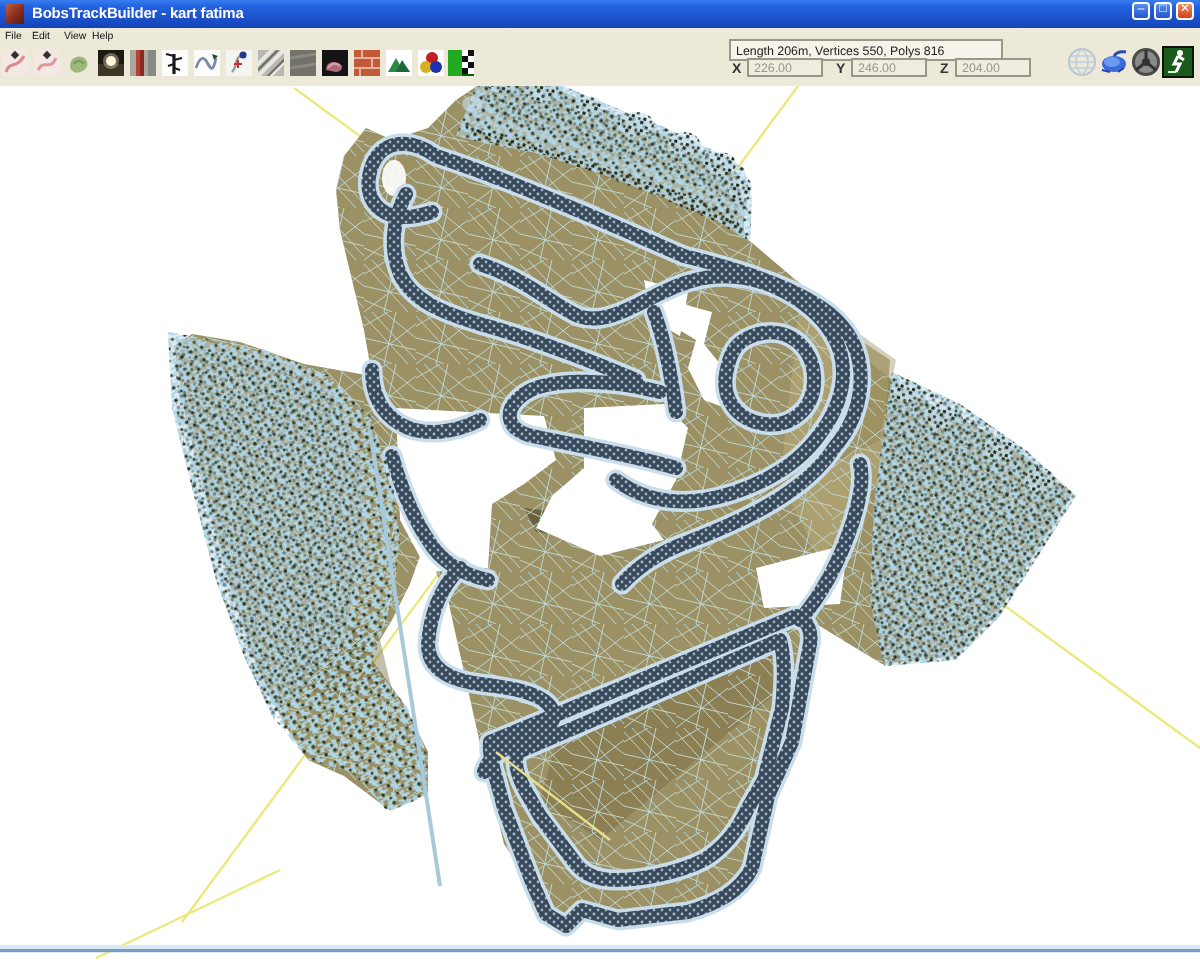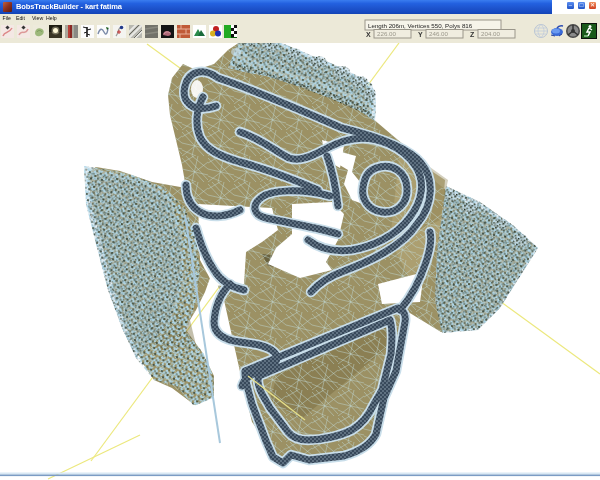--- a/index.html
+++ b/index.html
@@ -1,18 +1,18 @@
 <!DOCTYPE html>
 <html><head>
 <meta charset="utf-8">
 <style>
 html,body{margin:0;padding:0;}
 body{width:600px;height:480px;overflow:hidden;font-family:"Liberation Sans",sans-serif;background:#fff;}
 #win{position:absolute;top:0;left:0;width:600px;height:480px;background:#fff;}
-#titlebar{position:absolute;top:0;left:0;width:552px;height:14px;
+#titlebar{position:absolute;top:0;left:0;width:600px;height:14px;
  background:linear-gradient(180deg,#3a7df0 0%,#2361e0 25%,#1d53cc 60%,#164ac2 85%,#1243b4 100%);}
 #titleicon{position:absolute;left:3px;top:2px;width:9px;height:10px;
  background:linear-gradient(135deg,#c06040 0%,#8a3020 50%,#5a1a10 100%);border-radius:1px;}
 #titletext{position:absolute;left:16px;top:2px;font-size:7.5px;font-weight:bold;color:#fff;letter-spacing:-0.1px;}
 .wbtn{position:absolute;top:1px;width:9px;height:9px;border-radius:2px;border:1px solid #fff;box-sizing:border-box;font-size:6px;color:#fff;line-height:6px;text-align:center;}
 #btnmin{left:566px;background:linear-gradient(180deg,#5a8df0,#2255c8);}
 #btnmax{left:577px;background:linear-gradient(180deg,#5a8df0,#2255c8);}
 #btncls{left:588px;background:linear-gradient(180deg,#f09060,#d04020);}
 #bars{position:absolute;top:14px;left:0;width:600px;height:29px;background:#ece9d8;}
 .tbi{position:absolute;top:11px;width:13px;height:13px;}

